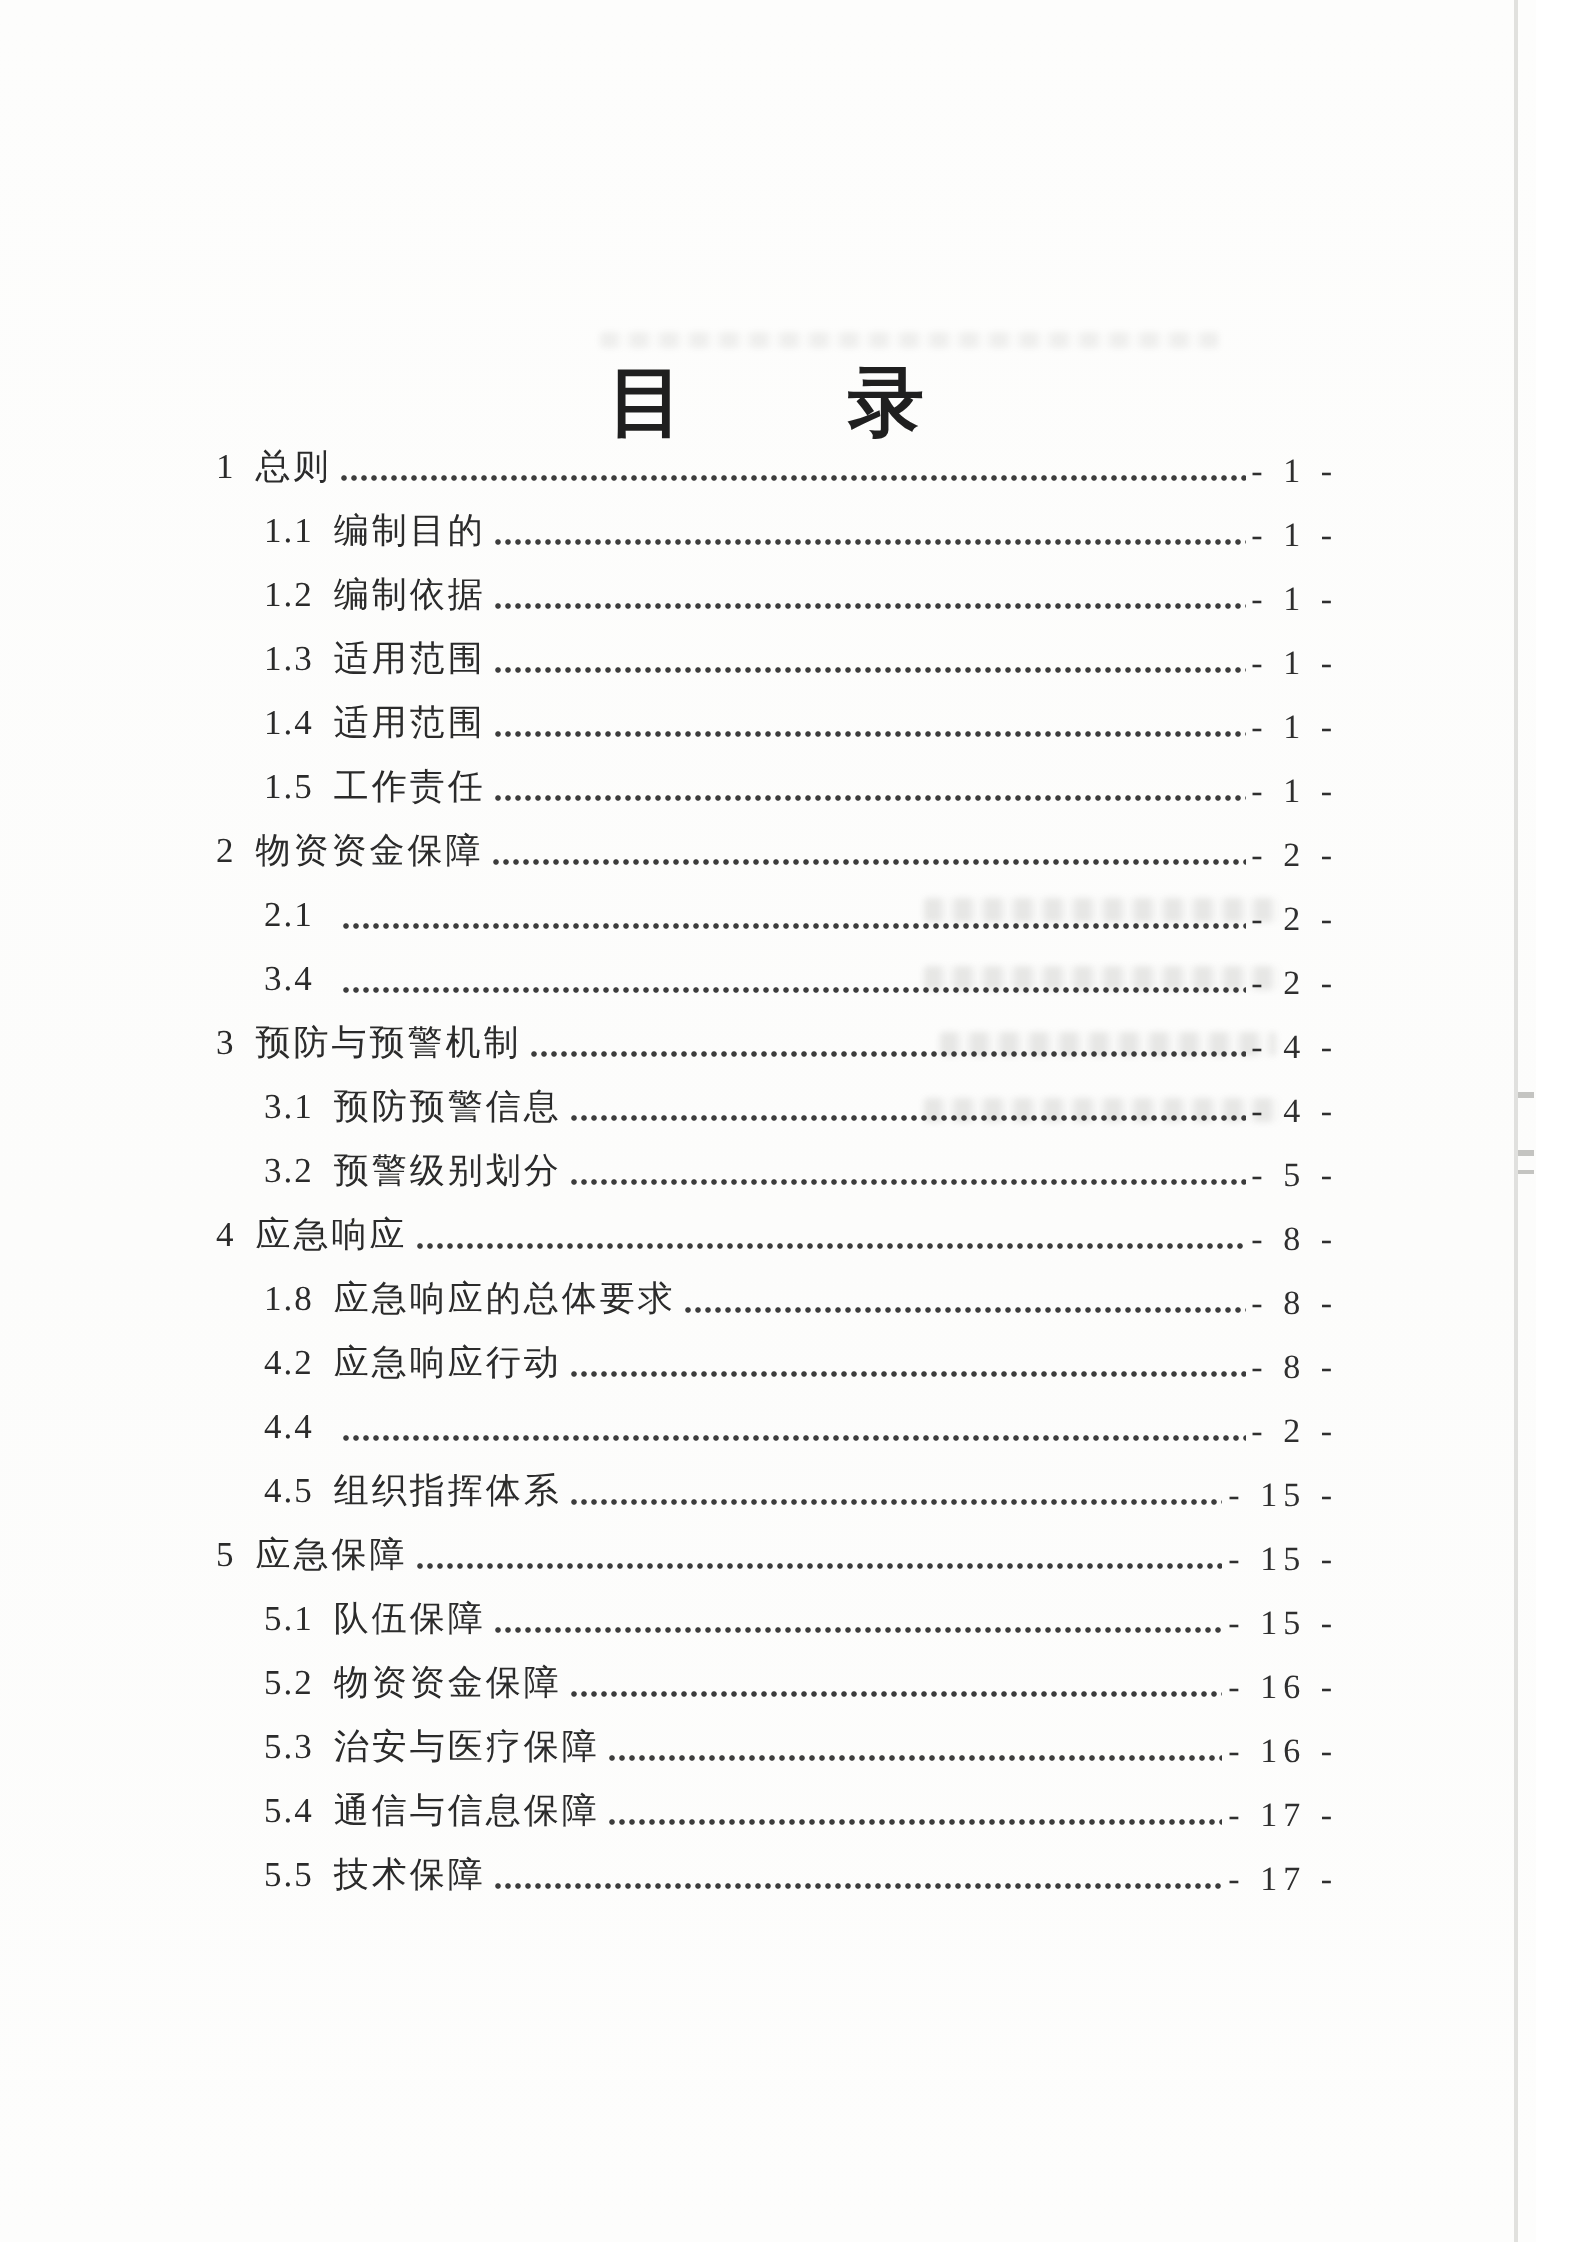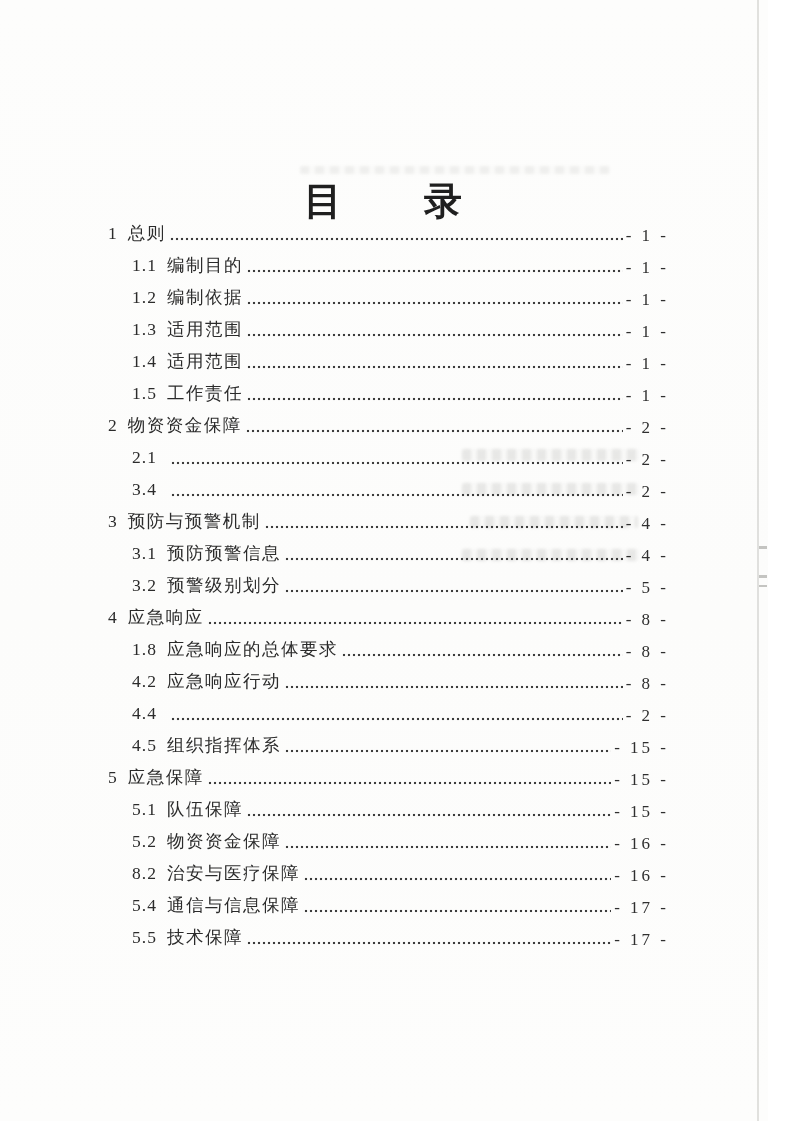--- a/index.html
+++ b/index.html
@@ -228,21 +228,21 @@
         <span class="leader"></span>
         <span class="pageno">- 15 -</span>
       </div>
       <div class="row level2">
         <span class="num">5.2</span>
         <span class="label">物资资金保障</span>
         <span class="leader"></span>
         <span class="pageno">- 16 -</span>
       </div>
       <div class="row level2">
-        <span class="num">8.2</span>
+        <span class="num">5.3</span>
         <span class="label">治安与医疗保障</span>
         <span class="leader"></span>
         <span class="pageno">- 16 -</span>
       </div>
       <div class="row level2">
         <span class="num">5.4</span>
         <span class="label">通信与信息保障</span>
         <span class="leader"></span>
         <span class="pageno">- 17 -</span>
       </div>

